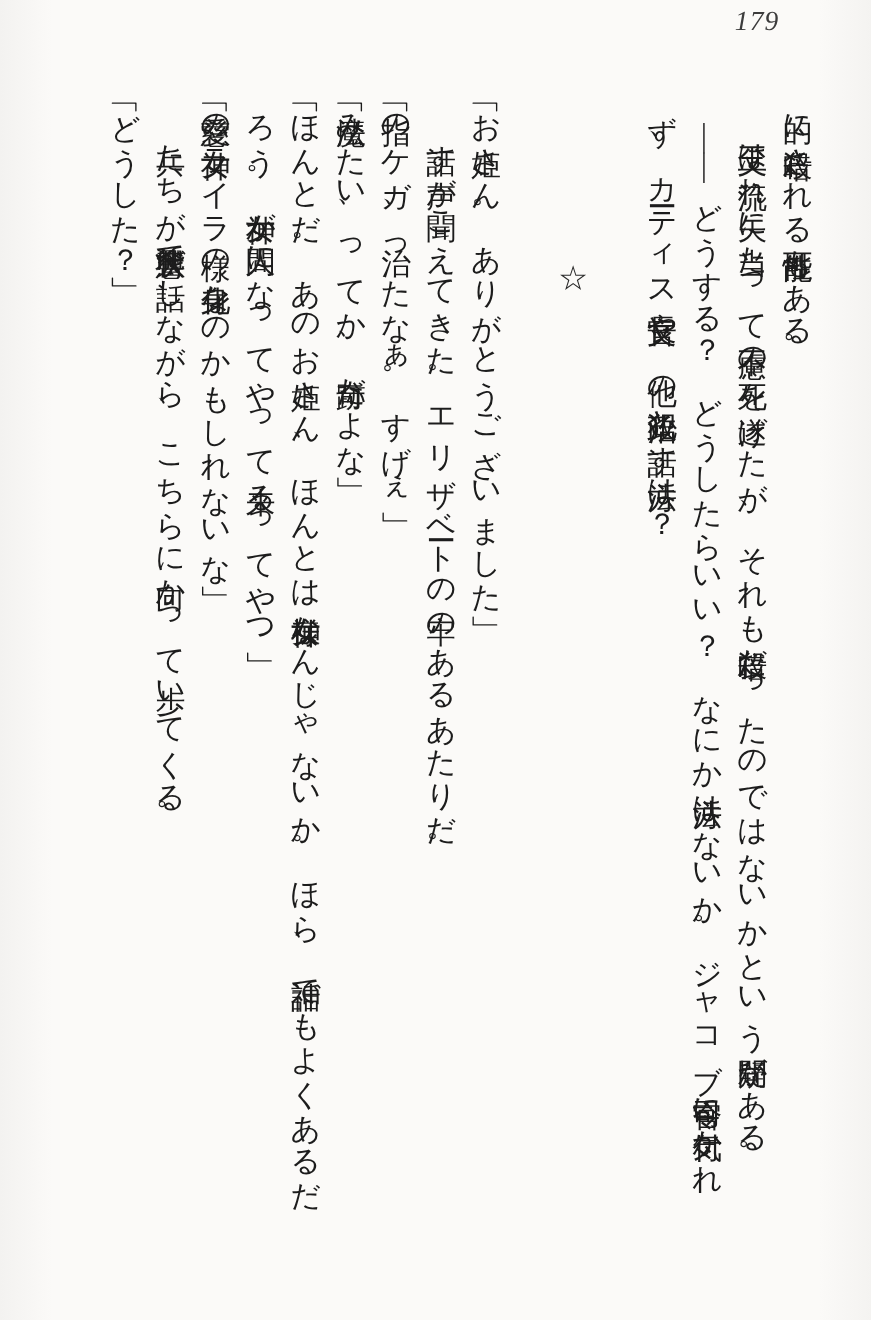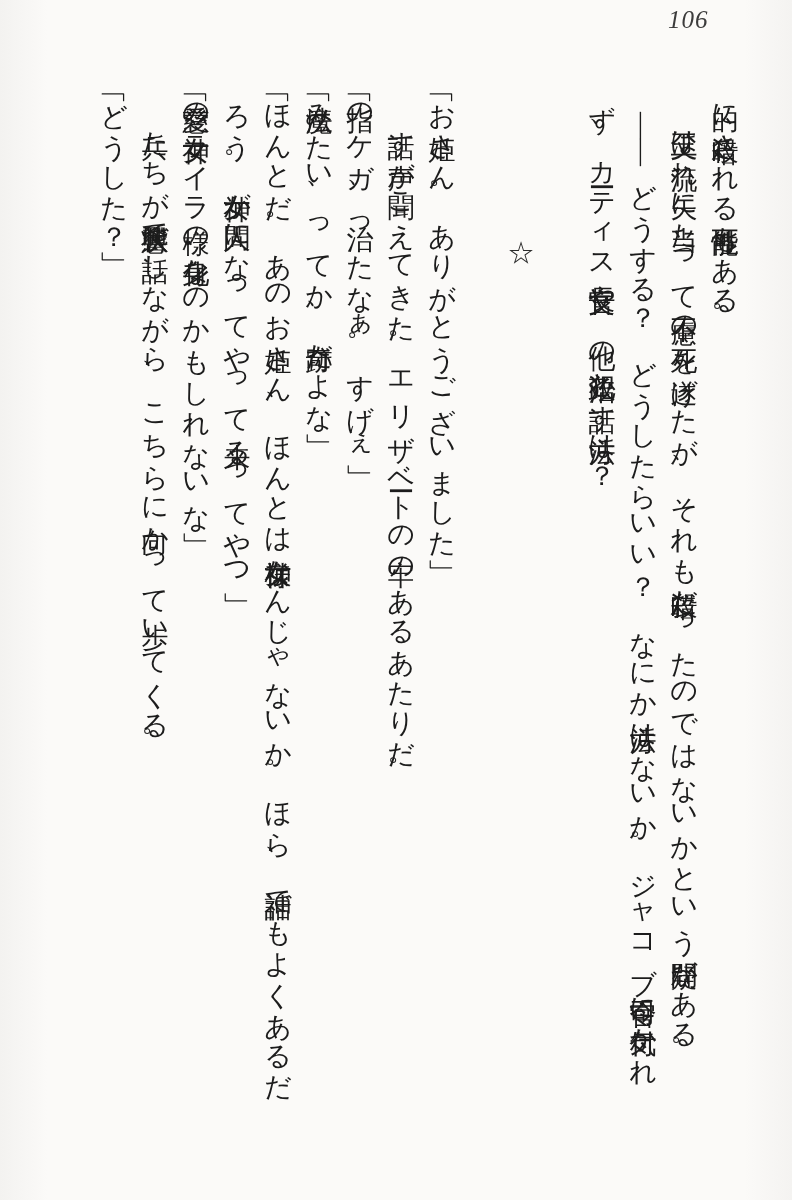--- a/index.html
+++ b/index.html
@@ -55,21 +55,21 @@
     margin-right: 40px;  
     margin-left: 38px;   
     color: #2a2a2a;
   }
 </style>
 </head>
 <body>
 
 <div class="page">
 
-  <div class="page-number">106</div>
+  <div class="page-number">179</div>
 
   <div class="text-block">
     <p>的に暗殺される可能性もある。</p>
     <p class="indent">父王は流れ矢に当たって不慮の死を遂げたが、それも暗殺だったのではないかという疑問がある。</p>
     <p class="indent">——どうする？　どうしたらいい？　なにか方法はないか。ジャコブ司令官に気付かれず、カーティス文官長や、他の政治犯と話す方法は？</p>
     <p class="divider">☆</p>
     <p>「お姫さん。ありがとうございました」</p>
     <p class="indent">話す声が聞こえてきた。エリザベートの牢のあるあたりだ。</p>
     <p>「指のケガ、治ったなぁ。すげぇ」</p>
     <p>「魔法みたい、ってか、奇跡だよな」</p>

